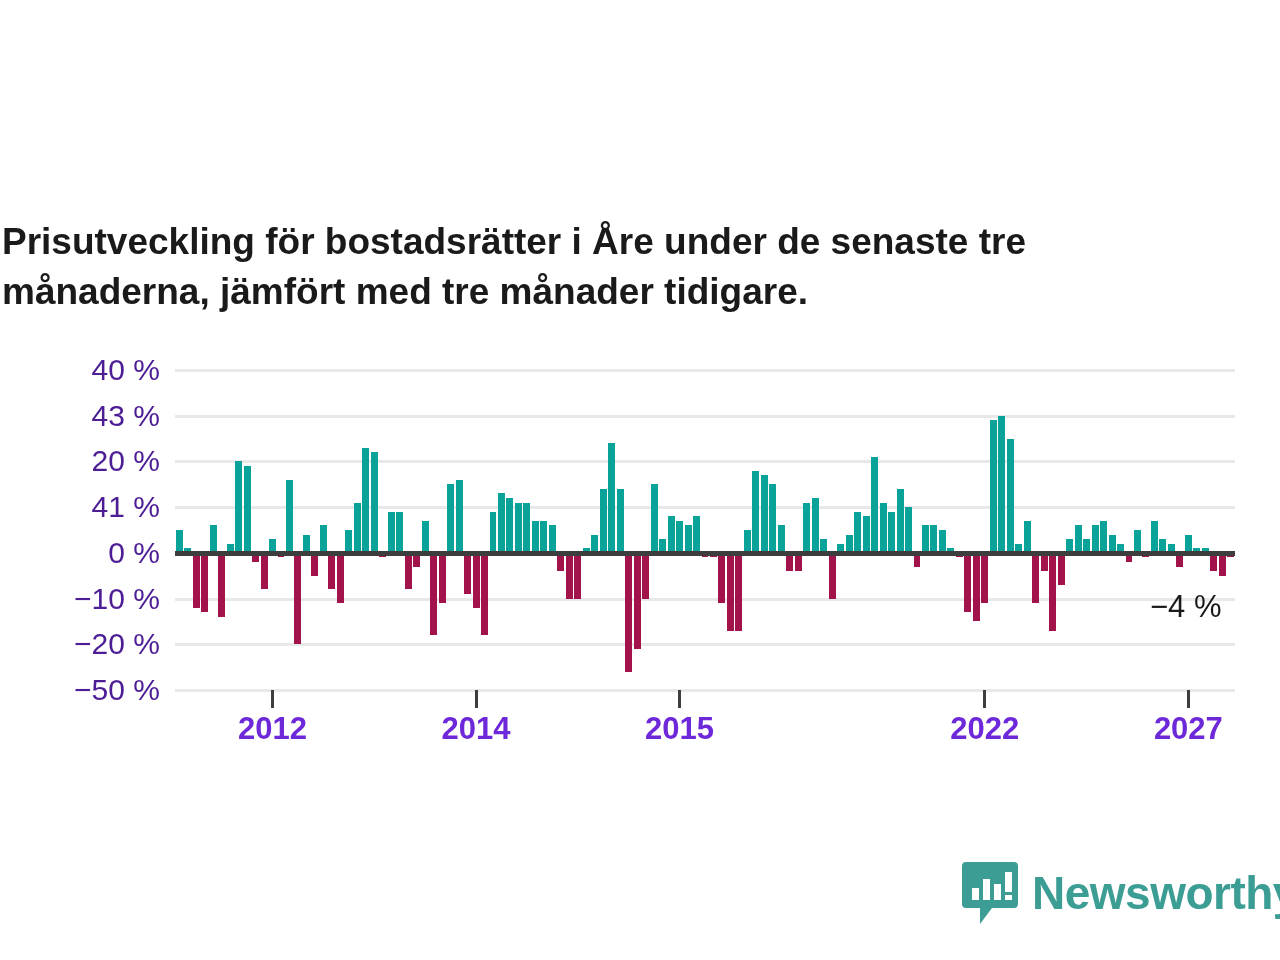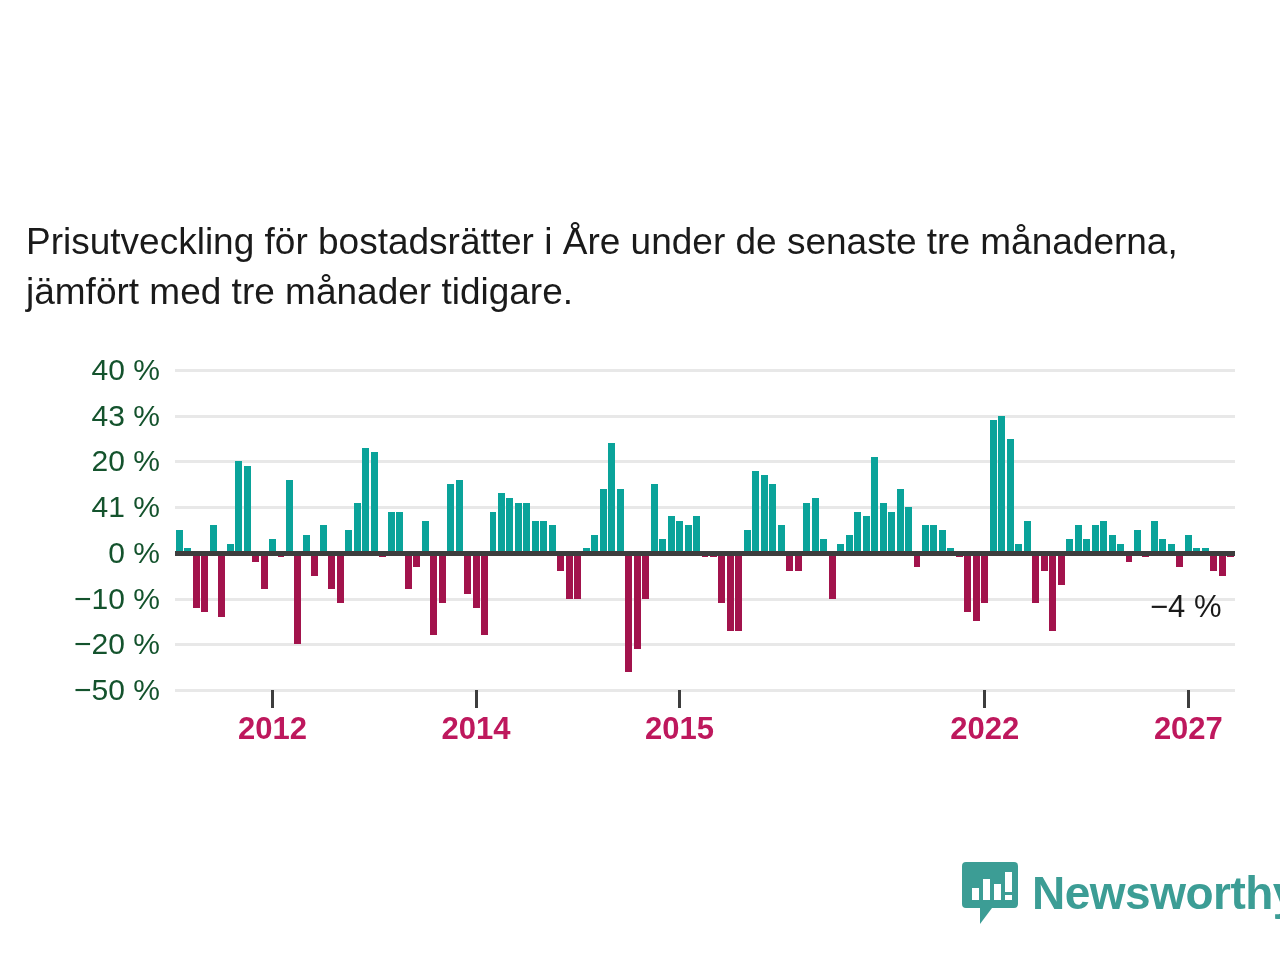--- a/index.html
+++ b/index.html
@@ -33,26 +33,26 @@
     font-size: 54px;
     line-height: 62px;
     font-weight: 700;
     letter-spacing: -0.5px;
     color: #111111;
     white-space: nowrap;
   }
 
   .subhead {
     position: absolute;
-    left: 26px;
+    left: 2px;
     top: 180px;
     width: 1240px;
     font-size: 37px;
     line-height: 50px;
-    font-weight: 400;
+    font-weight: 700;
     color: #1a1a1a;
   }
 
   
   .chart {
     position: absolute;
     left: 0px;
     top: 345px;
     width: 1280px;
     height: 400px;
@@ -86,21 +86,21 @@
     width: 160px;
     height: 320px;
   }
   .ylabel {
     position: absolute;
     right: 0;
     width: 160px;
     text-align: right;
     font-size: 30px;
     line-height: 30px;
-    color: #14532d;
+    color: #4c1d95;
     transform: translateY(-50%);
     white-space: nowrap;
   }
 
   .bars {
     position: absolute;
     inset: 0;
     z-index: 3;
   }
   .bar {
@@ -123,21 +123,21 @@
     width: 3px;
     height: 18px;
     background: #3d3d3d;
   }
   .xlabel {
     position: absolute;
     top: 22px;
     font-size: 31px;
     line-height: 34px;
     font-weight: 600;
-    color: #be185d;
+    color: #6d28d9;
     transform: translateX(-50%);
     white-space: nowrap;
   }
 
   .annotation {
     position: absolute;
     font-size: 31px;
     line-height: 31px;
     color: #1a1a1a;
     white-space: nowrap;

